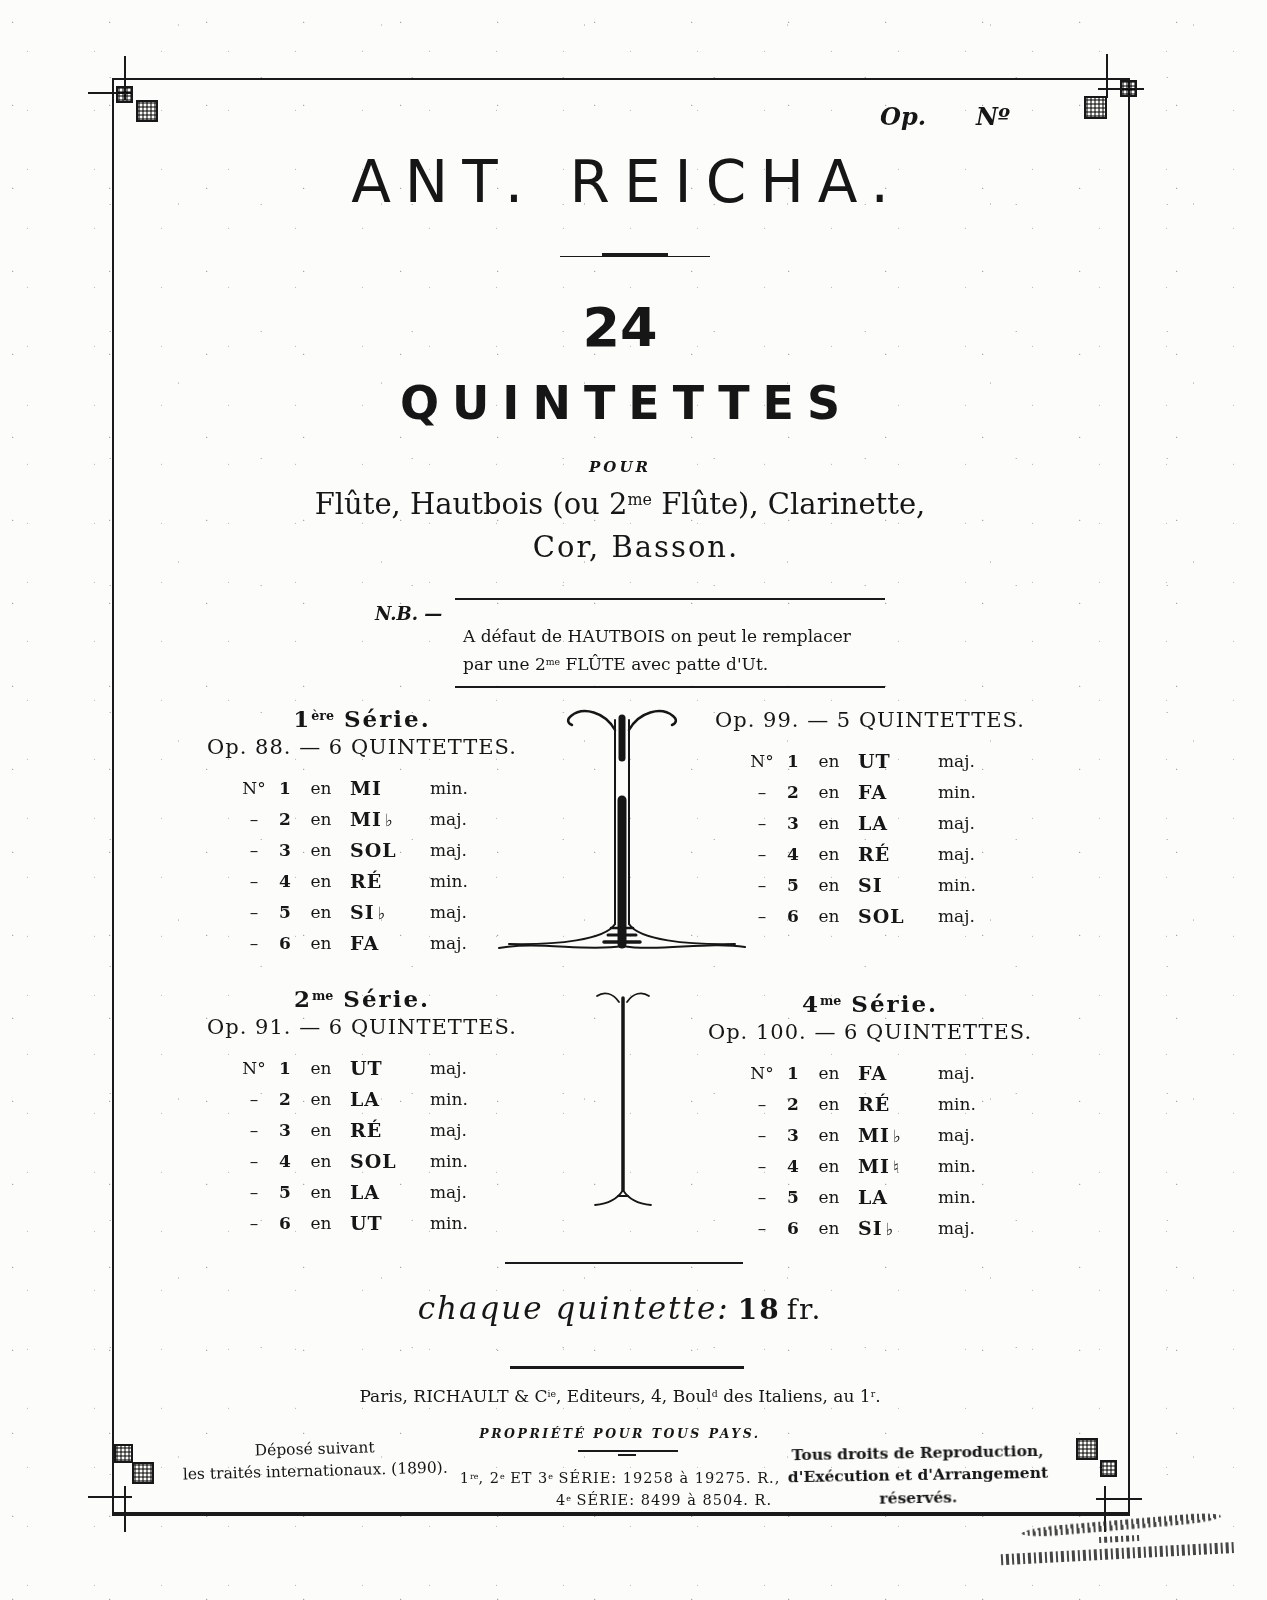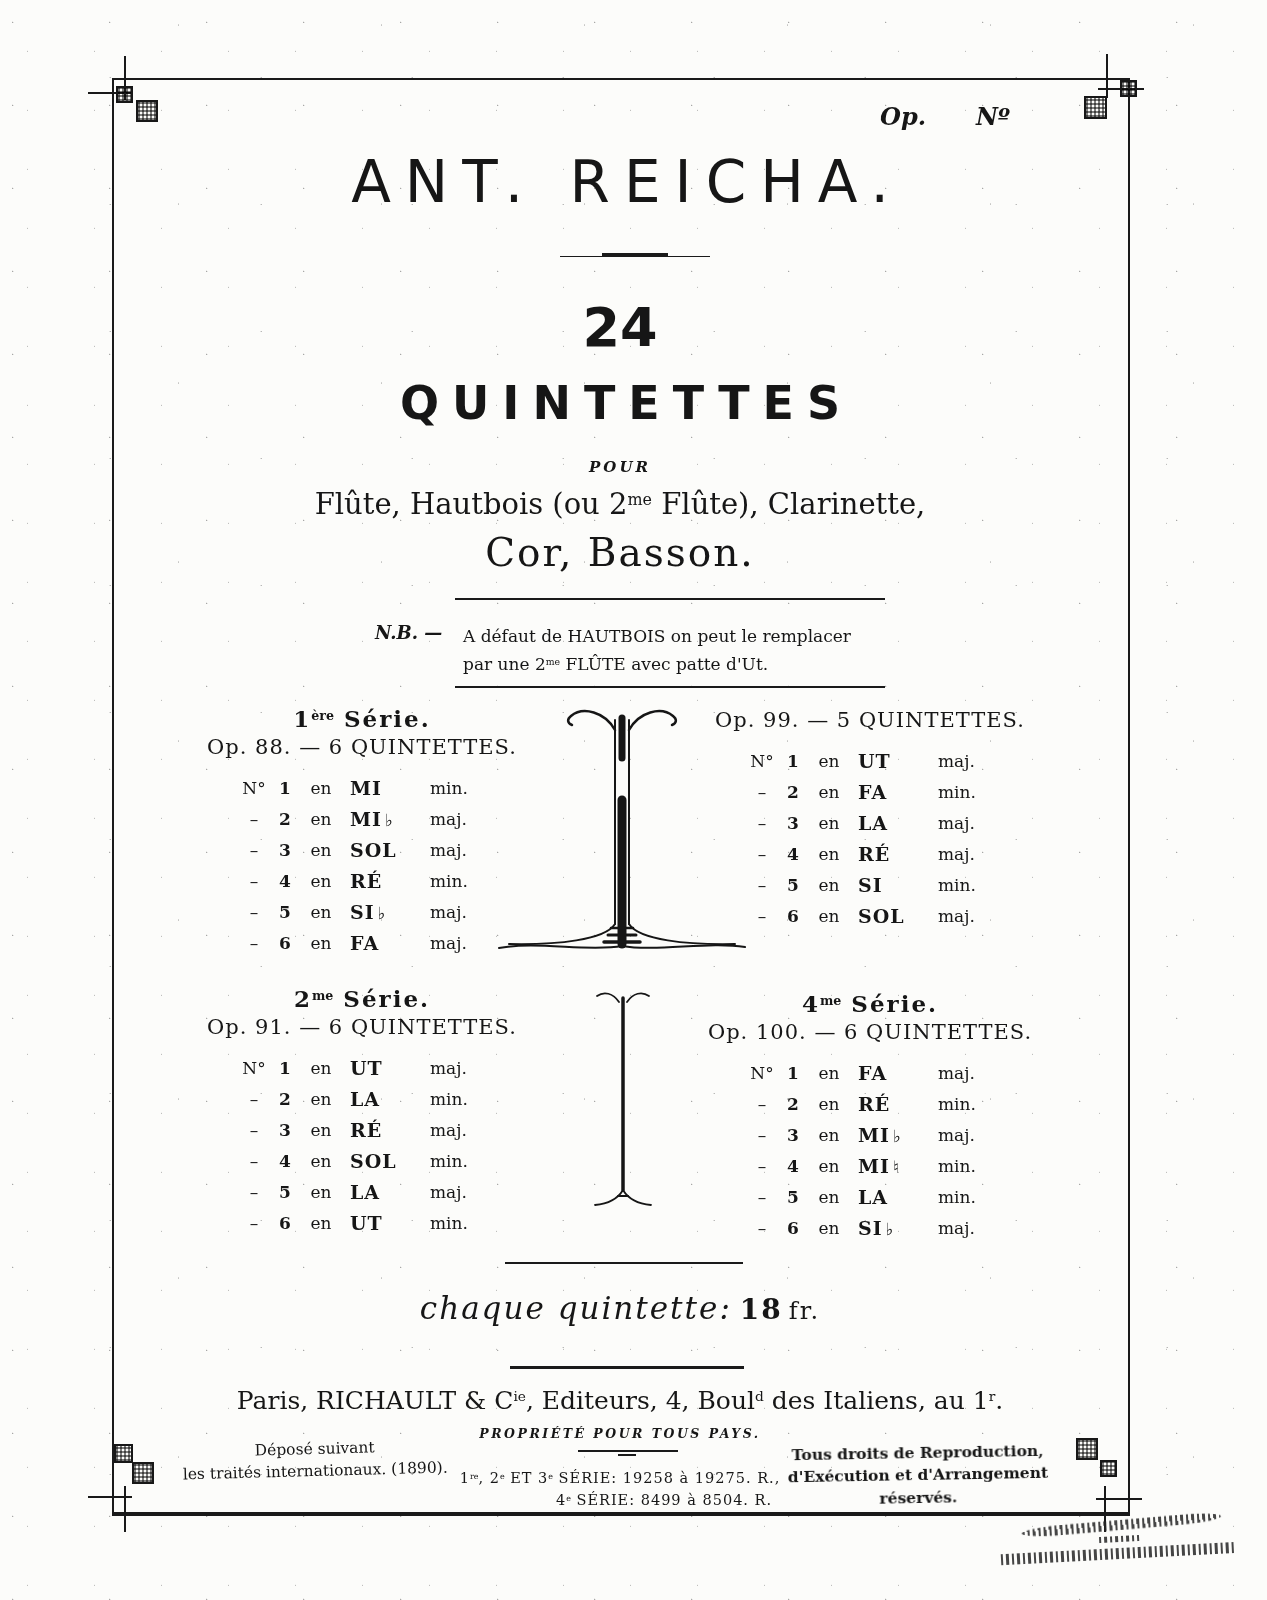--- a/index.html
+++ b/index.html
@@ -30,46 +30,46 @@
         font-style:italic; font-weight:bold; font-size:24px;}
   .composer{top:148px; font-family:"DejaVu Sans","Liberation Sans",sans-serif;
             font-weight:normal; font-size:58px; letter-spacing:14px; text-indent:14px;}
   .rule-title{position:absolute; left:560px; top:256px; width:150px; height:1px; background:#1a1a1a;}
   .rule-title::before{content:""; position:absolute; left:42px; top:-3px; width:66px; height:3px; background:#1a1a1a;}
   .count{top:296px; font-family:"DejaVu Sans","Liberation Sans",sans-serif; font-weight:bold; font-size:54px;}
   .work{top:376px; font-family:"DejaVu Sans","Liberation Sans",sans-serif; font-weight:bold;
         font-size:46px; letter-spacing:13px; text-indent:13px;}
   .pour{top:458px; font-style:italic; font-weight:bold; font-size:15px; letter-spacing:3px;}
   .instr1{top:487px; font-size:29px;}
-  .instr2{top:530px; font-size:39px; letter-spacing:2px;}
+  .instr2{top:530px; font-size:29px; letter-spacing:2px;padding-left:16px;}
   
   .nb{position:absolute; left:455px; top:598px; width:430px; font-size:17px;}
   .nb .bar{height:2px; background:#1a1a1a;}
   .nb .txt{padding:22px 2px 8px 8px; line-height:1.65;}
-  .nb .label{position:absolute; left:-80px; top:24px; font-style:italic; font-weight:bold; font-size:18px;}
+  .nb .label{position:absolute; left:-80px; top:5px; font-style:italic; font-weight:bold; font-size:18px;}
   
   .series{position:absolute; width:340px; text-align:center;}
   .s-title{font-weight:bold; font-size:23px; letter-spacing:2px;}
   .s-op{font-size:21px; margin-top:3px; letter-spacing:1px;}
   .s-rows{margin-top:13px;}
   .s-row{display:grid; grid-template-columns:36px 26px 46px 86px 58px;
          justify-content:center; align-items:center; height:31px; font-size:17px;}
   .c-mark{text-align:center;}
   .c-num{font-weight:bold; text-align:center;}
   .c-en{text-align:center;}
   .c-key{font-weight:bold; font-size:19px; letter-spacing:1px; text-align:left; padding-left:6px; white-space:nowrap;}
   .c-mode{text-align:left;}
   .acc{font-family:"DejaVu Sans","DejaVu Serif",sans-serif; font-weight:normal; font-size:17px; margin-left:3px;}
   
   .rule1{position:absolute; left:505px; top:1262px; width:238px; height:2px; background:#1a1a1a;}
   .price{top:1290px; font-size:31px; font-style:italic; letter-spacing:2px;}
   .price .amt{font-style:normal; font-weight:bold; font-size:28px; margin-left:8px;}
-  .price .unit{font-style:normal; font-size:24px; margin-left:6px;}
+  .price .unit{font-style:normal; font-size:28px; margin-left:6px;}
   .rule2{position:absolute; left:510px; top:1366px; width:234px; height:3px; background:#1a1a1a;}
-  .publisher{top:1386px; font-size:25px;}
+  .publisher{top:1386px; font-size:17px;}
   .property{top:1426px; font-style:italic; font-weight:bold; font-size:12.5px; letter-spacing:2.5px;}
   .minirule{position:absolute; left:578px; top:1450px; width:100px; height:2px; background:#1a1a1a;}
   .minirule::after{content:""; position:absolute; left:40px; top:4px; width:18px; height:2px; background:#1a1a1a;}
   .deposit{position:absolute; left:180px; top:1438px; width:270px; text-align:center;
            font-size:15.5px; line-height:1.45; transform:rotate(-1.5deg);}
   .rights{position:absolute; left:768px; top:1442px; width:300px; text-align:center;
           font-size:15.5px; line-height:1.45; font-weight:bold; transform:rotate(-1deg);
           filter:blur(.2px);}
   .plates{top:1470px; font-size:14.5px; letter-spacing:1px;}
   .plates2{top:1492px; font-size:14.5px; letter-spacing:1px;padding-left:44px;}

